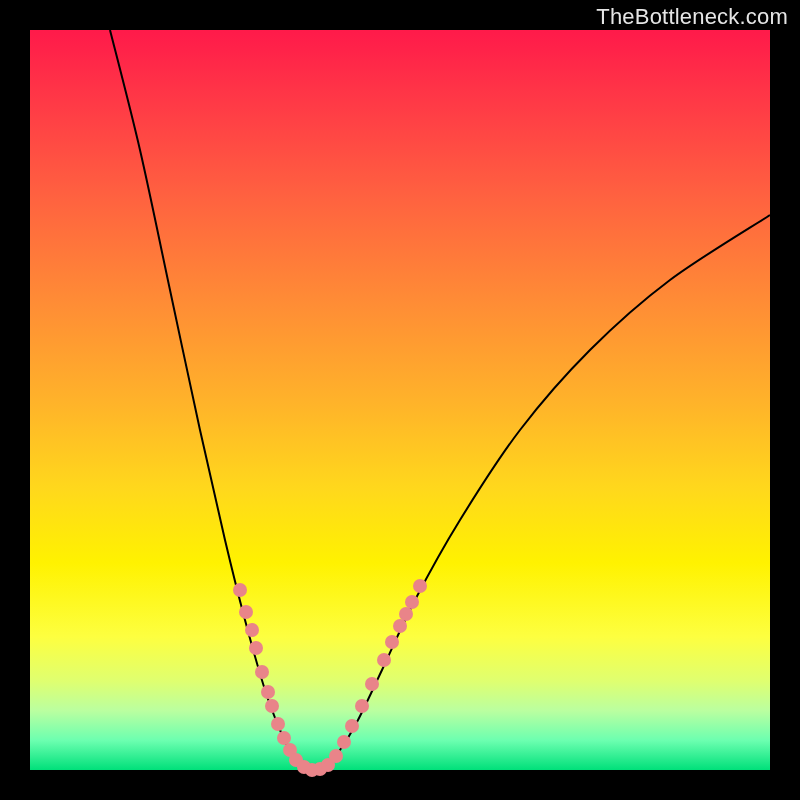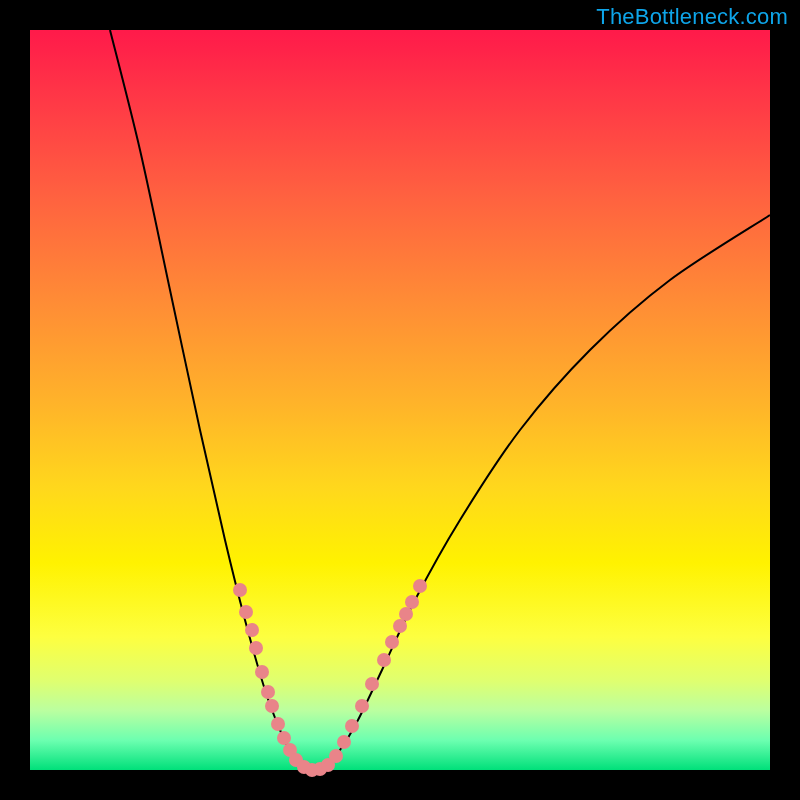--- a/index.html
+++ b/index.html
@@ -29,21 +29,21 @@
       #dfff70 88%,
       #baffa0 92%,
       #6cffb0 96%,
       #00e07a 100%
     );
   }
   .watermark {
     position: absolute;
     top: 4px;
     right: 12px;
-    color: #0ea5e9;
+    color: #e5e5e5;
     font-size: 22px;
     font-weight: 500;
     letter-spacing: 0.2px;
     user-select: none;
   }
   svg.plot {
     position: absolute;
     left: 0;
     top: 0;
     width: 740px;

